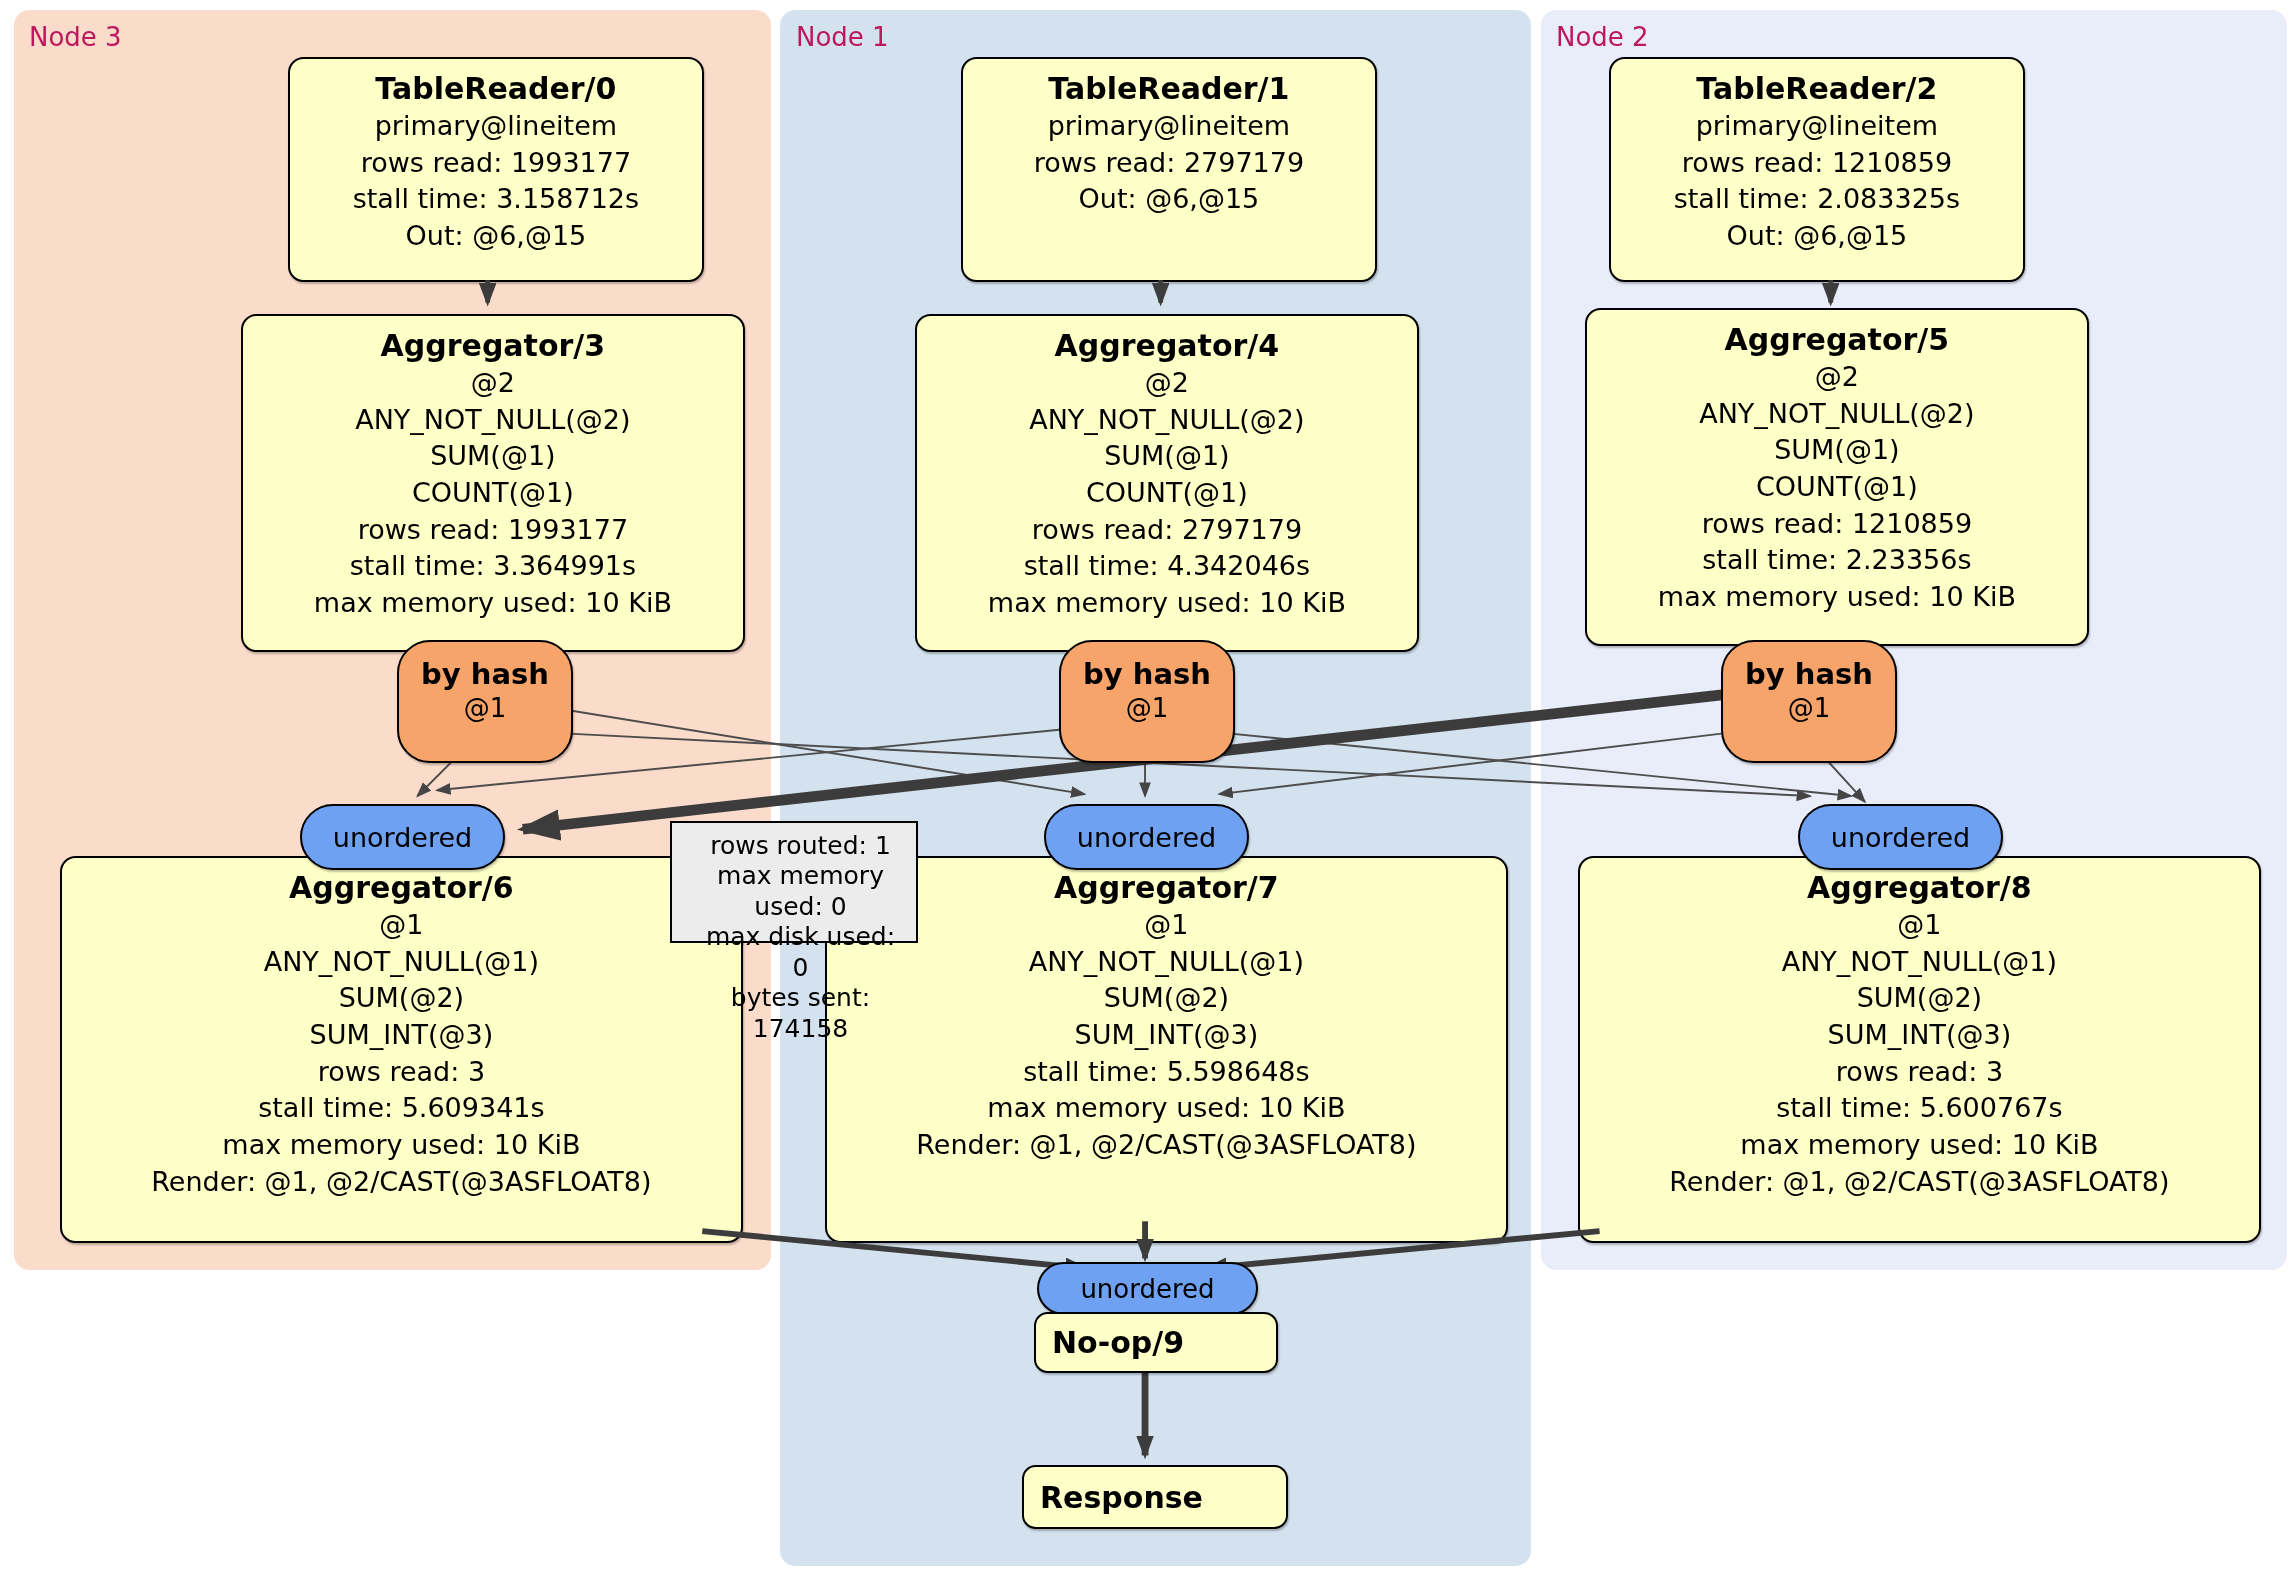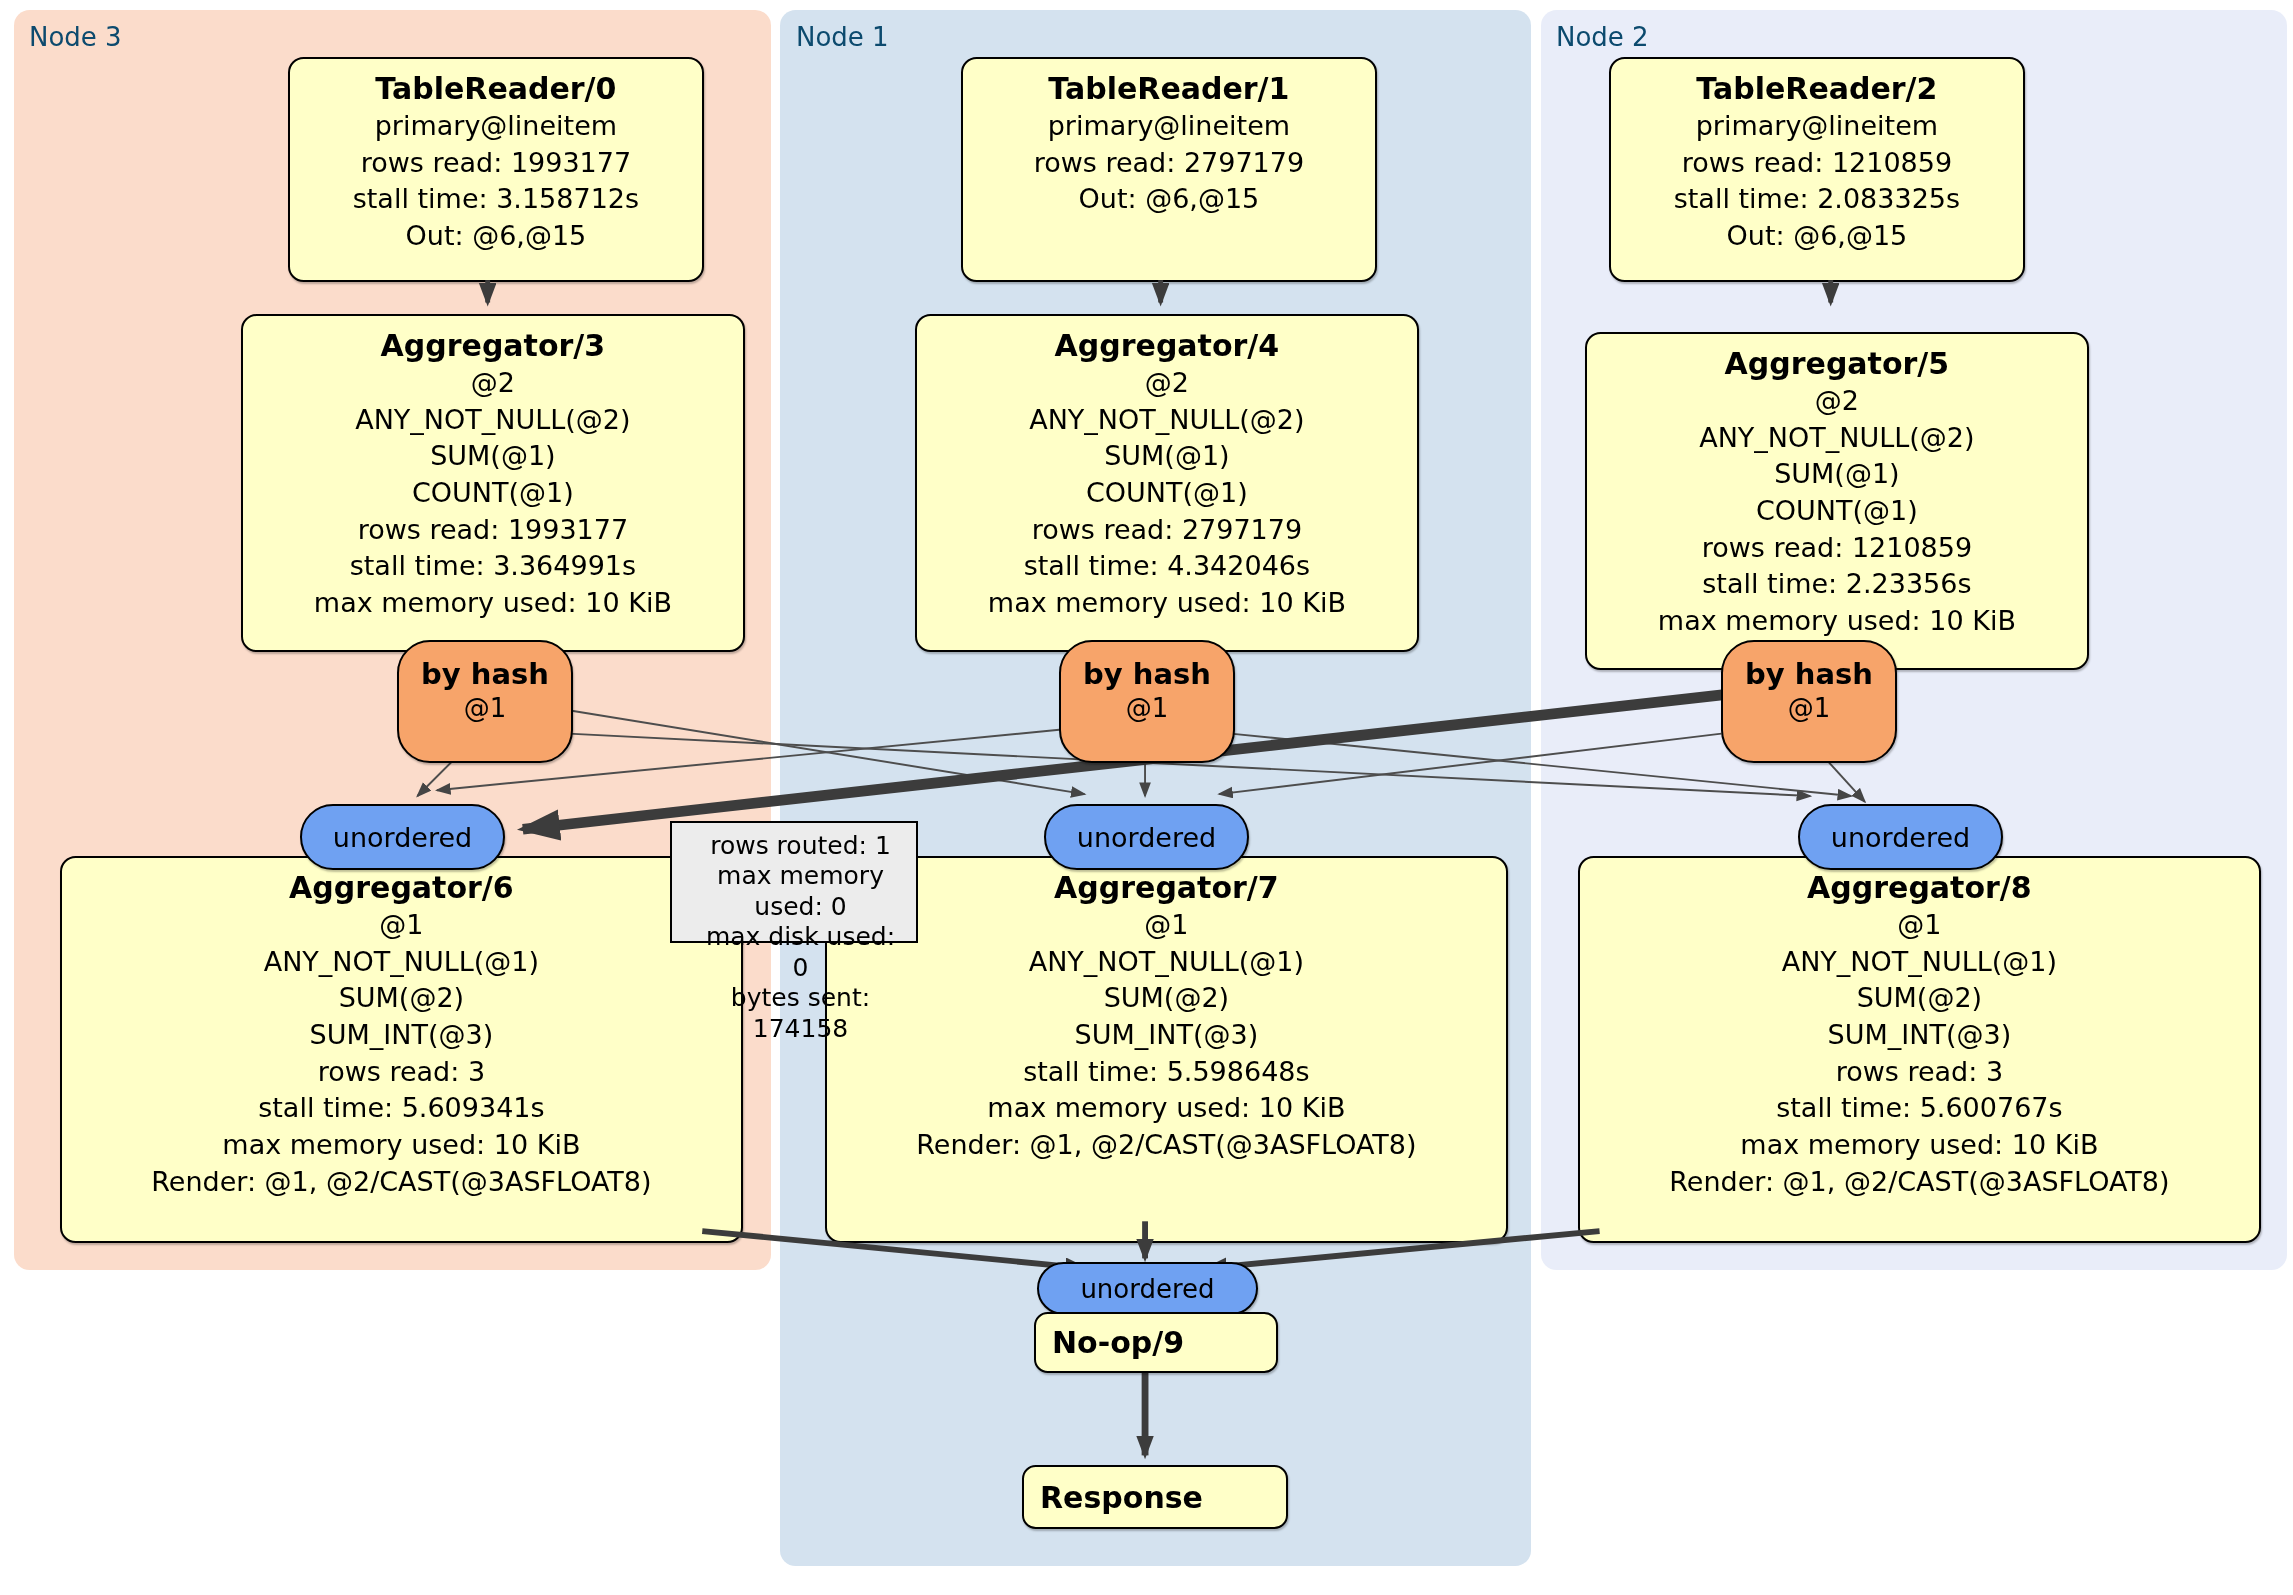--- a/index.html
+++ b/index.html
@@ -1,21 +1,21 @@
 <!DOCTYPE html>
 <html style="--group_node3: #fbdccb; --group_node1: #d4e2ef; --group_node2: #e9edf9; --processor_fill: #ffffc8; --router_fill: #f7a46a; --stream_fill: #6fa1f2; --tooltip_fill: #ececec; --edge: #454545; --edge_dark: #3c3c3c;"><head>
 <meta charset="utf-8">
 <style>
   html,body{margin:0;padding:0;background:#ffffff;}
   #canvas{
     position:relative;width:2294px;height:1596px;overflow:hidden;
     font-family:"DejaVu Sans","Liberation Sans",sans-serif;color:#000;
   }
   .region{position:absolute;border-radius:15.6px;z-index:1;}
-  .region-label{position:absolute;font-size:26px;color:#0c4a6e;z-index:2;}
+  .region-label{position:absolute;font-size:26px;color:#be185d;z-index:2;}
   .pbox{
     position:absolute;background:var(--processor_fill);border:2.4px solid #000;
     border-radius:15.6px;z-index:2;text-align:center;padding:9.8px 5.9px;
     box-shadow:1px 2px 2px rgba(0,0,0,0.25);
   }
   .pbox .ptitle{font-size:30px;font-weight:700;line-height:1.3;}
   .pbox .pbody{font-size:27px;line-height:1.36;}
   .edges{position:absolute;left:0;top:0;z-index:3;pointer-events:none;}
   .router{
     position:absolute;background:var(--router_fill);border:2.4px solid #000;
@@ -97,21 +97,21 @@
     <div class="pbody">
         <div>@2</div>
         <div>ANY_NOT_NULL(@2)</div>
         <div>SUM(@1)</div>
         <div>COUNT(@1)</div>
         <div>rows read: 2797179</div>
         <div>stall time: 4.342046s</div>
         <div>max memory used: 10 KiB</div>
       </div>
   </div>
-  <div class="pbox" style="left:1585px;top:332px;width:488px;height:314px;">
+  <div class="pbox" style="left:1585px;top:308px;width:488px;height:314px;">
     <div class="ptitle">Aggregator/5</div>
     <div class="pbody">
         <div>@2</div>
         <div>ANY_NOT_NULL(@2)</div>
         <div>SUM(@1)</div>
         <div>COUNT(@1)</div>
         <div>rows read: 1210859</div>
         <div>stall time: 2.23356s</div>
         <div>max memory used: 10 KiB</div>
       </div>

